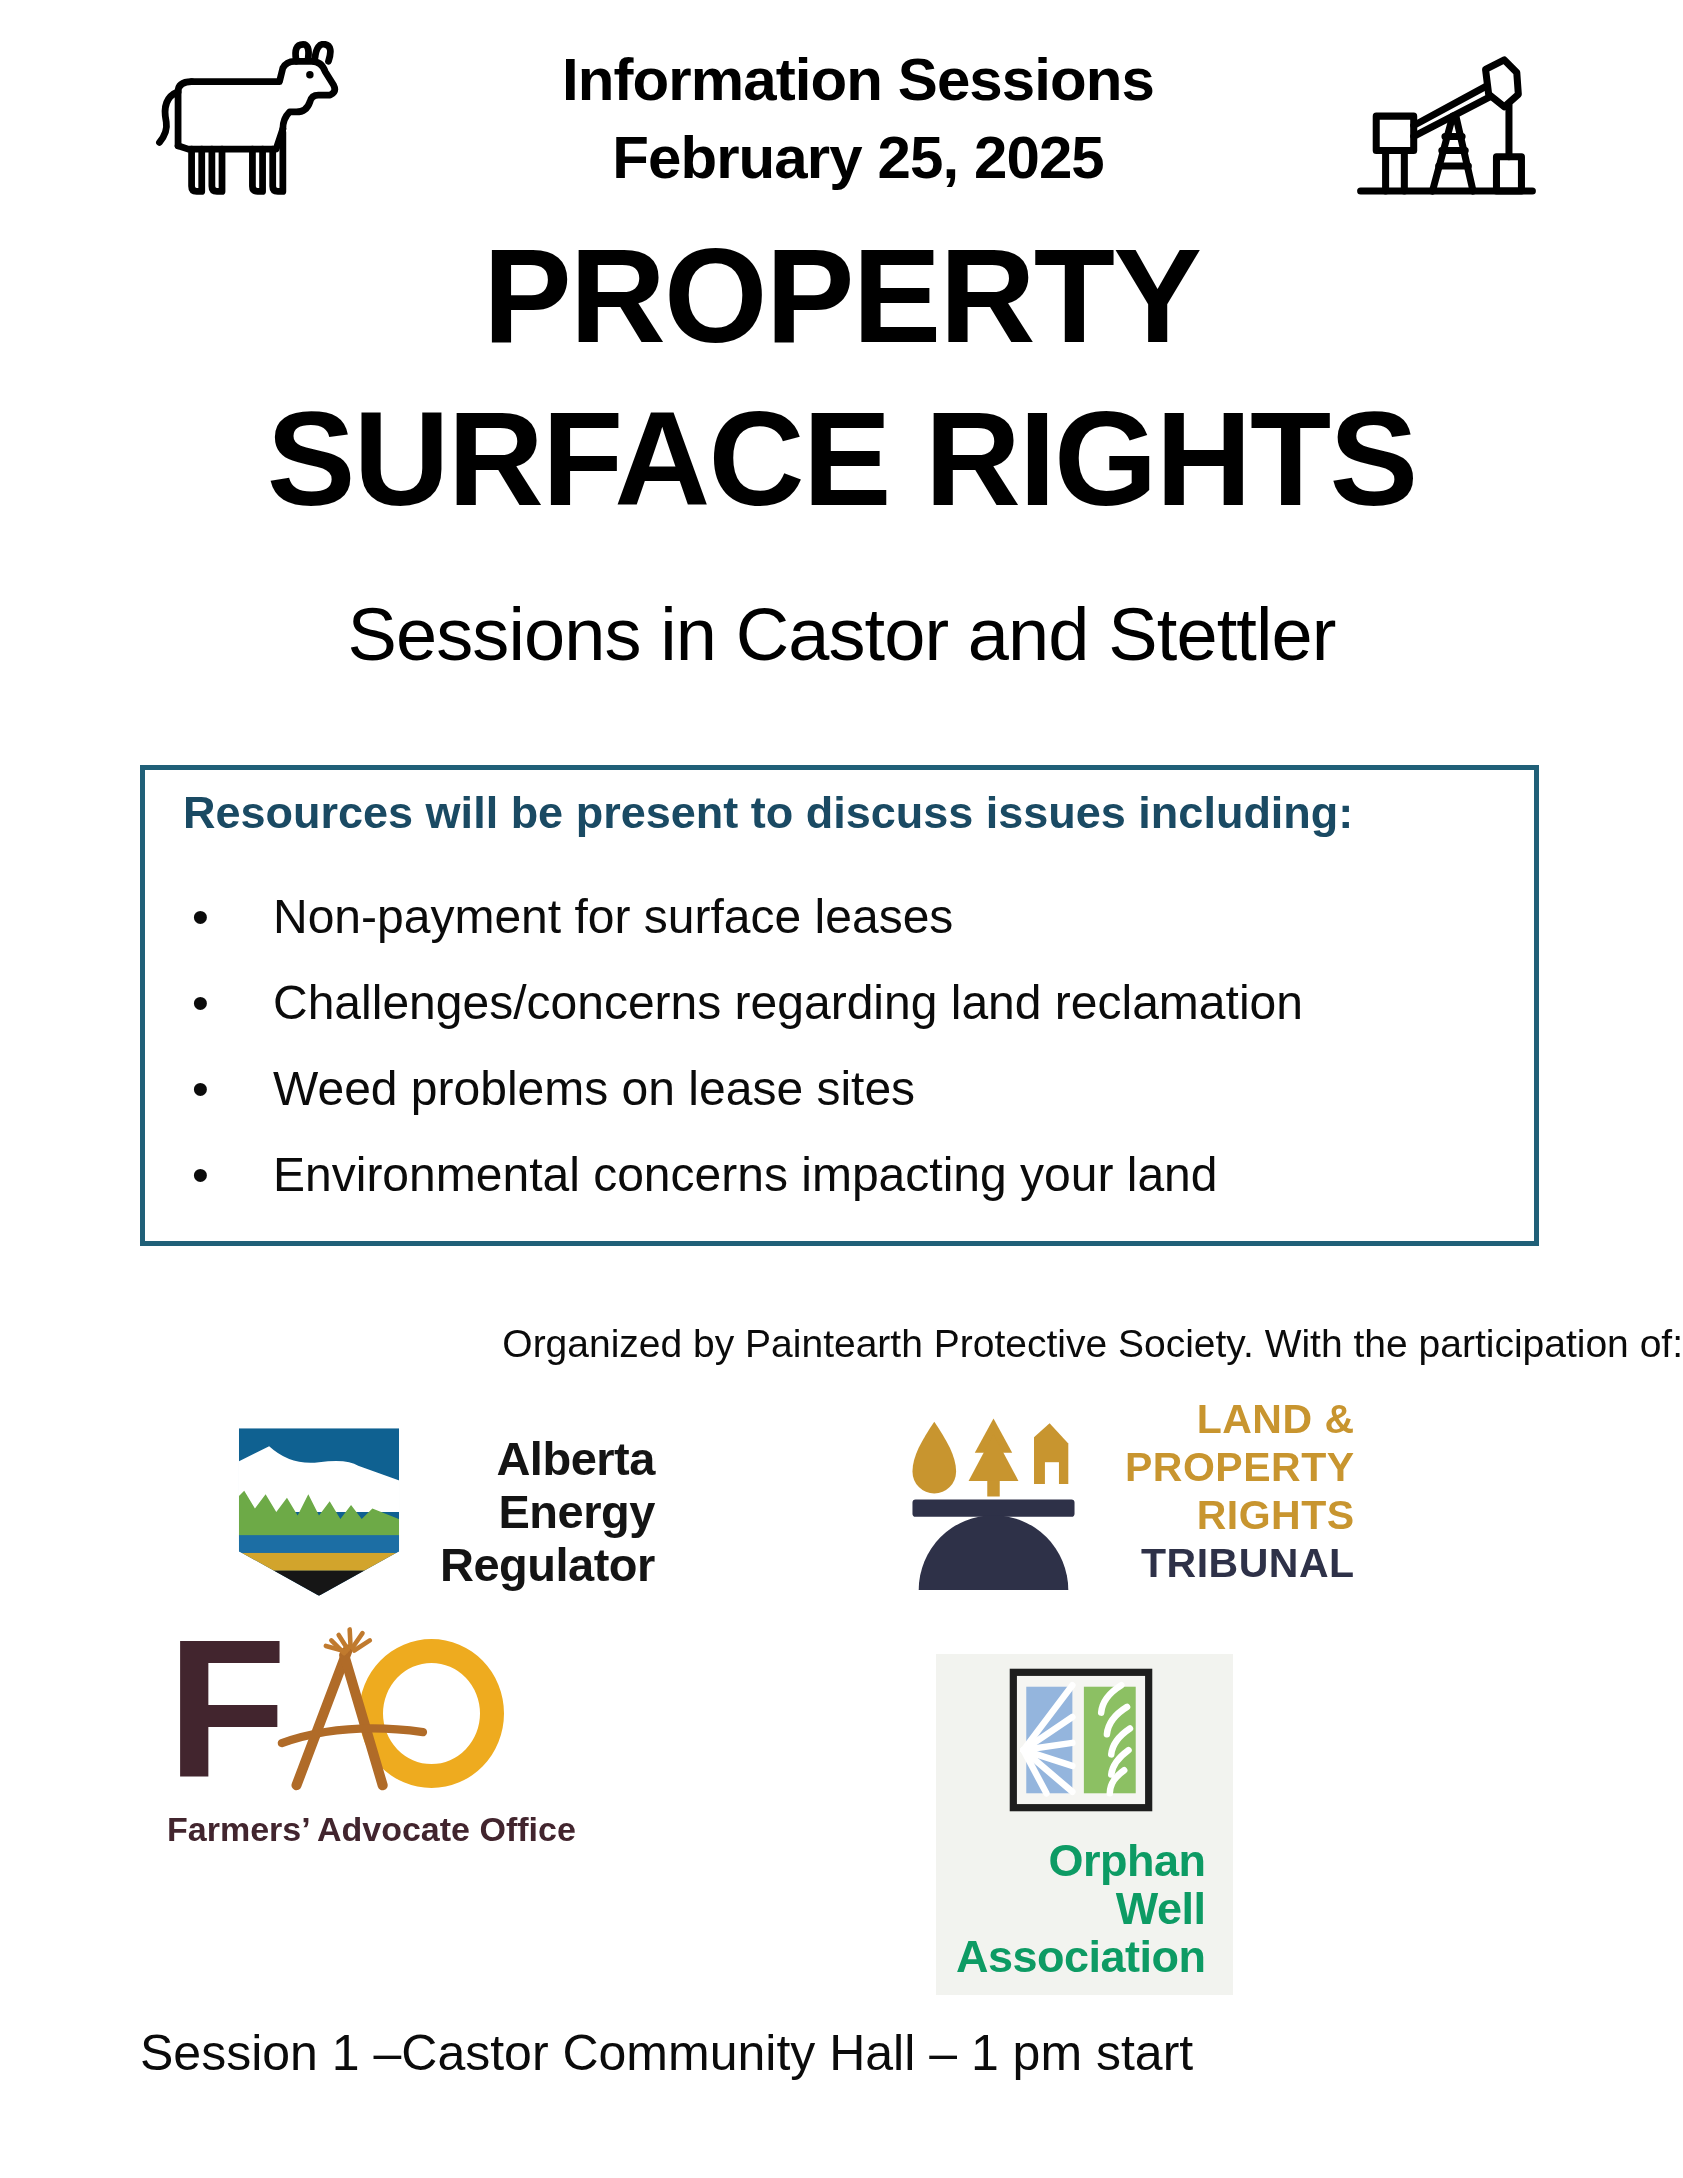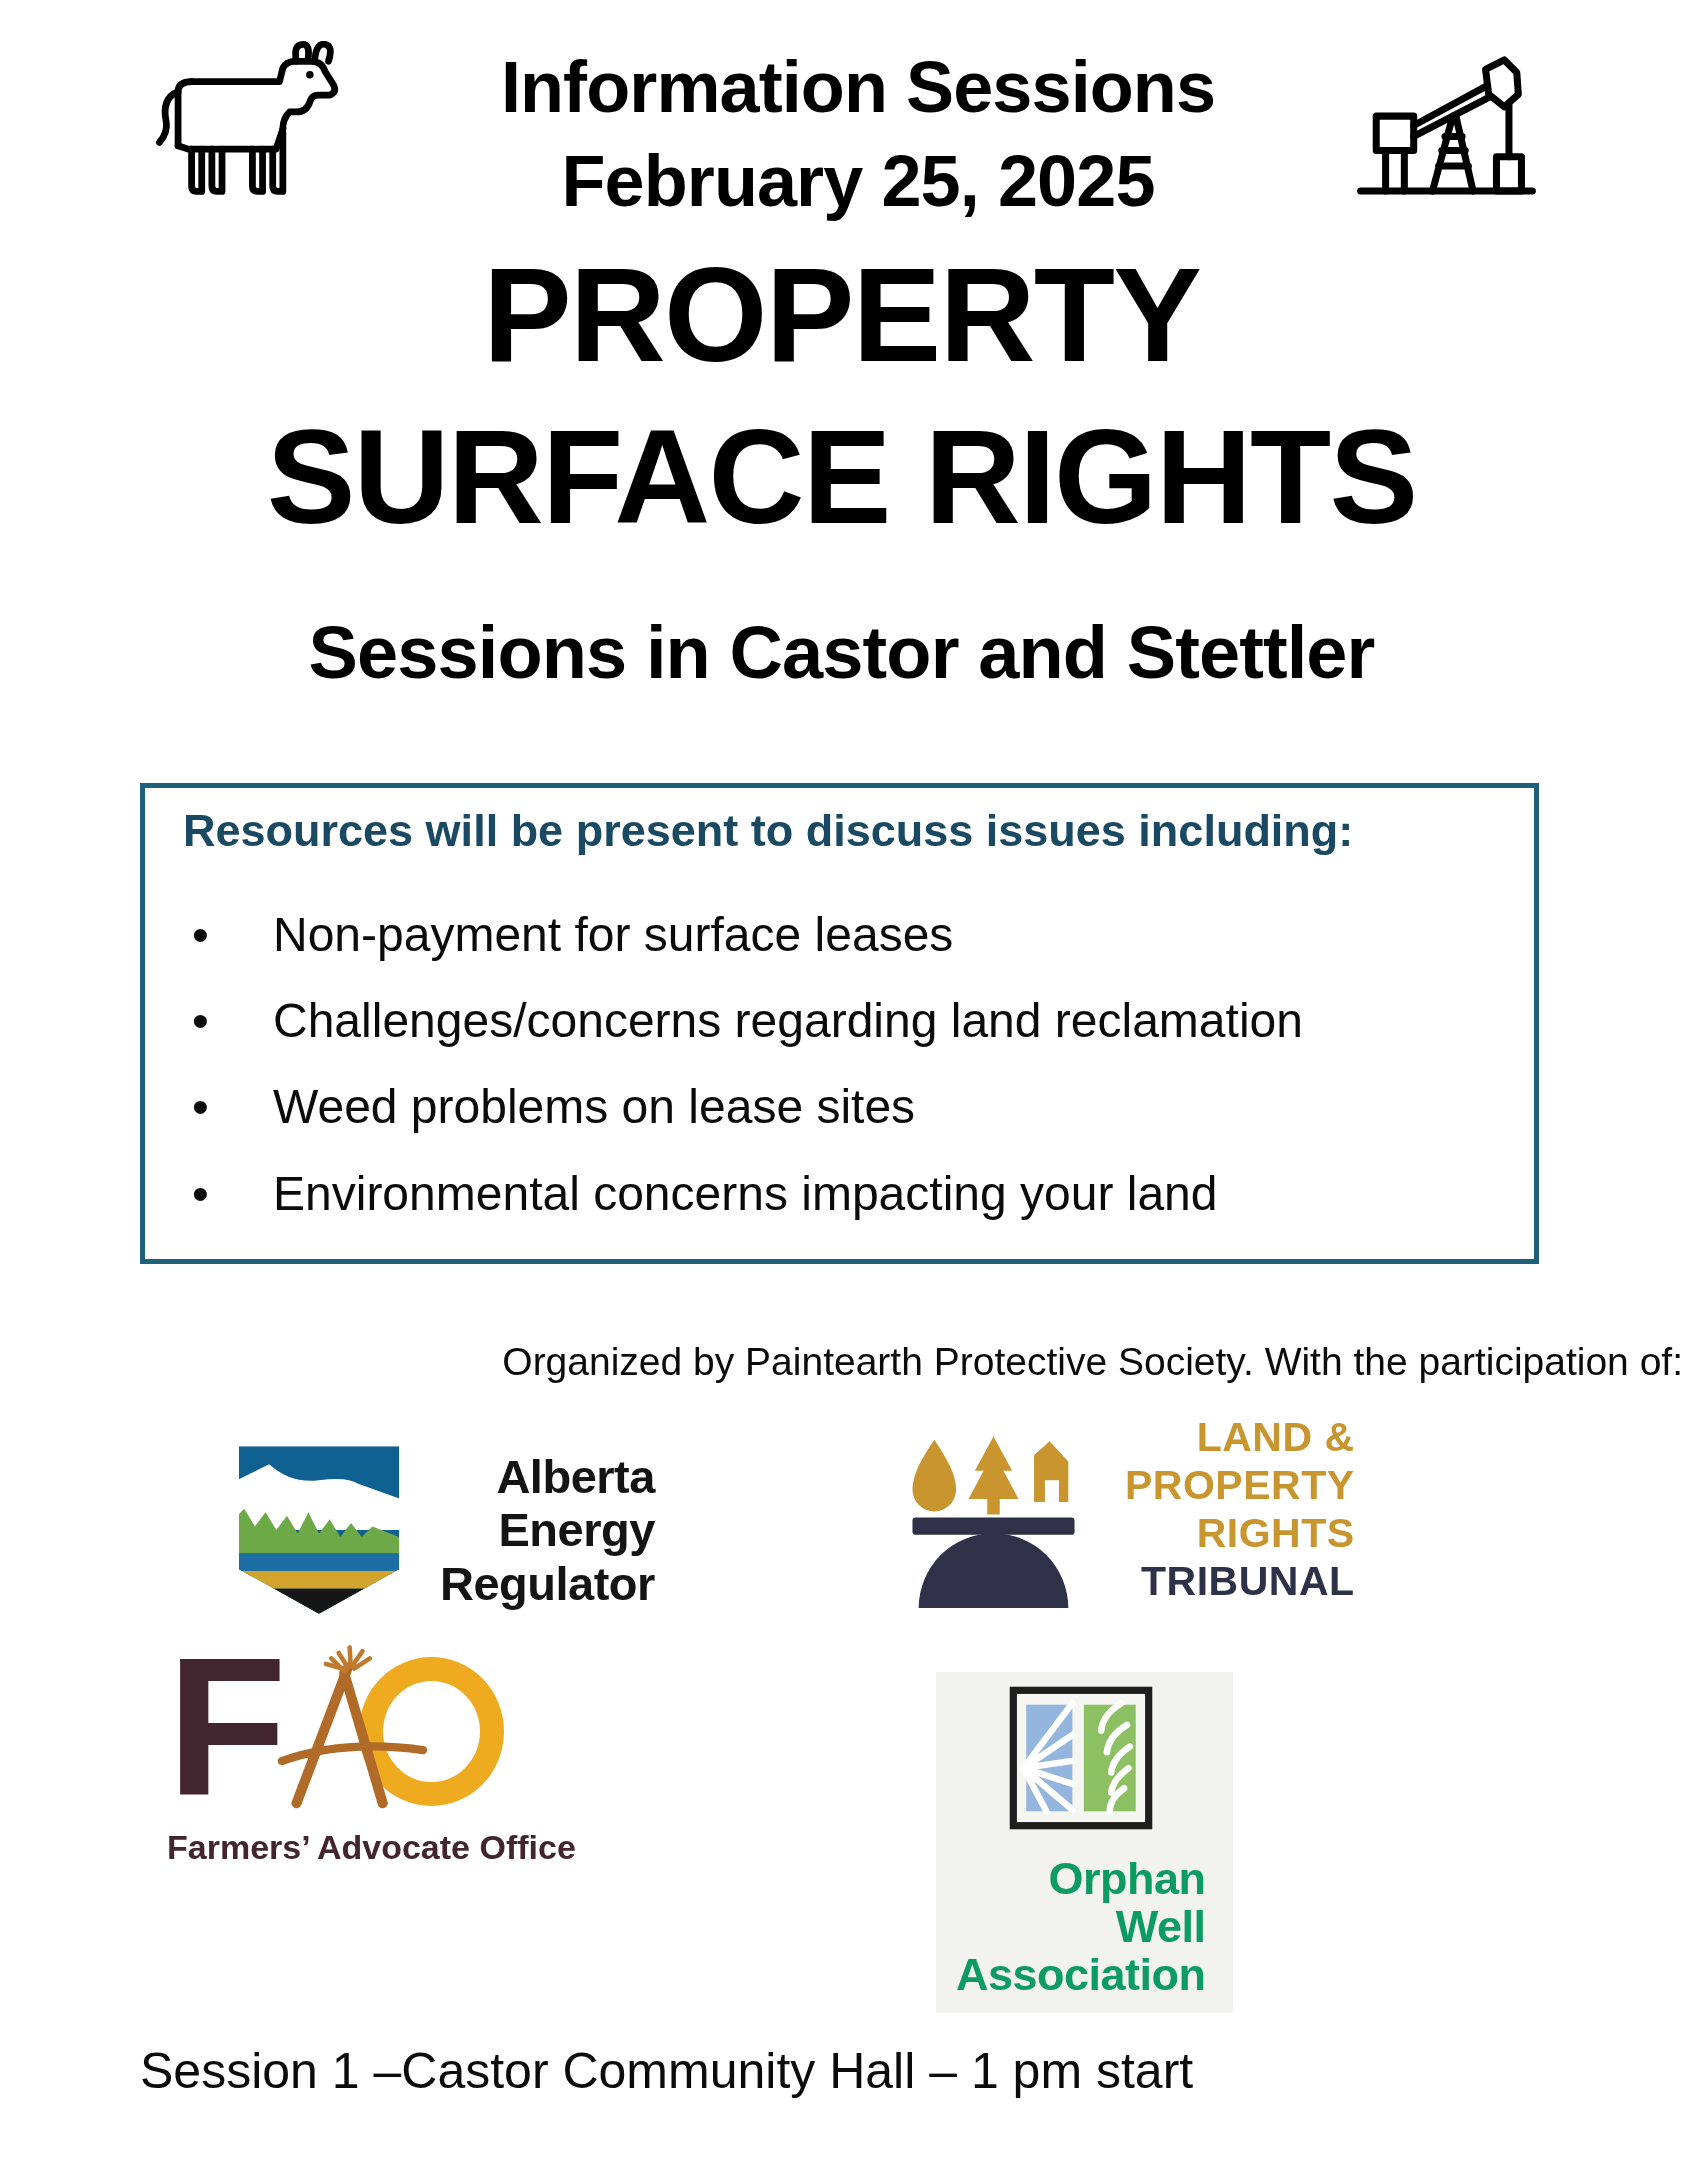--- a/index.html
+++ b/index.html
@@ -1,27 +1,27 @@
 <!DOCTYPE html>
 <html style="font-size:14.4px"><head>
 <meta charset="utf-8">
 <style>
   html,body{margin:0;padding:0;background:#ffffff;}
   body{width:1683px;height:2178px;font-family:"Liberation Sans",sans-serif;color:#0b0b0b;}
   .page{position:relative;width:1683px;height:2178px;overflow:hidden;background:#fff;}
 
   
   .header{display:flex;align-items:flex-start;padding:41px 135px 0 144px;}
-  .header-center{flex:1;text-align:center;font-weight:700;font-size:72px;line-height:1.3;letter-spacing:-0.9px;color:#000;}
+  .header-center{flex:1;text-align:center;font-weight:700;font-size:60px;line-height:1.3;letter-spacing:-0.9px;color:#000;}
   .icon-cow svg{width:227px;height:169px;display:block;}
   .icon-pump svg{width:203px;height:169px;display:block;}
 
   
   .big-title{text-align:center;font-weight:700;font-size:133px;line-height:1.22;letter-spacing:-1.8px;color:#000;margin-top:5.4px;}
-  .subtitle{text-align:center;font-weight:700;font-size:74px;letter-spacing:-0.9px;color:#000;margin-top:52px;}
+  .subtitle{text-align:center;font-weight:400;font-size:74px;letter-spacing:-0.9px;color:#000;margin-top:52px;}
 
   
   .resources{margin:88px 144px 0 140px;border:5.4px solid #206078;padding:17px 38px 31px 38px;}
   .resources-heading{color:#1a4a63;font-weight:700;font-size:45px;}
   .resources ul{list-style:none;margin:50px 0 0 0;padding:0;}
   .resources li{display:flex;align-items:flex-start;font-size:48px;line-height:1.15;margin-bottom:31px;color:#0b0b0b;}
   .resources li:last-child{margin-bottom:7.2px;}
   .bullet-dot{width:81px;flex:none;padding-left:9px;}
 
   .organized{text-align:right;font-size:39px;margin-top:76px;color:#0b0b0b;}

